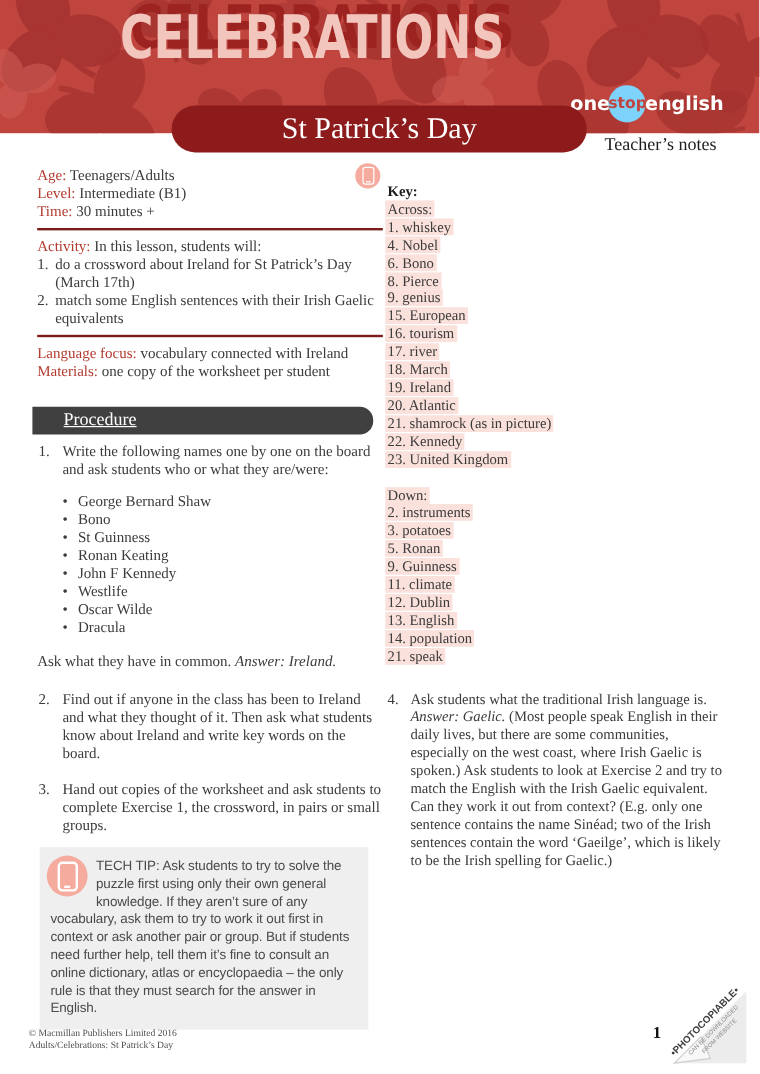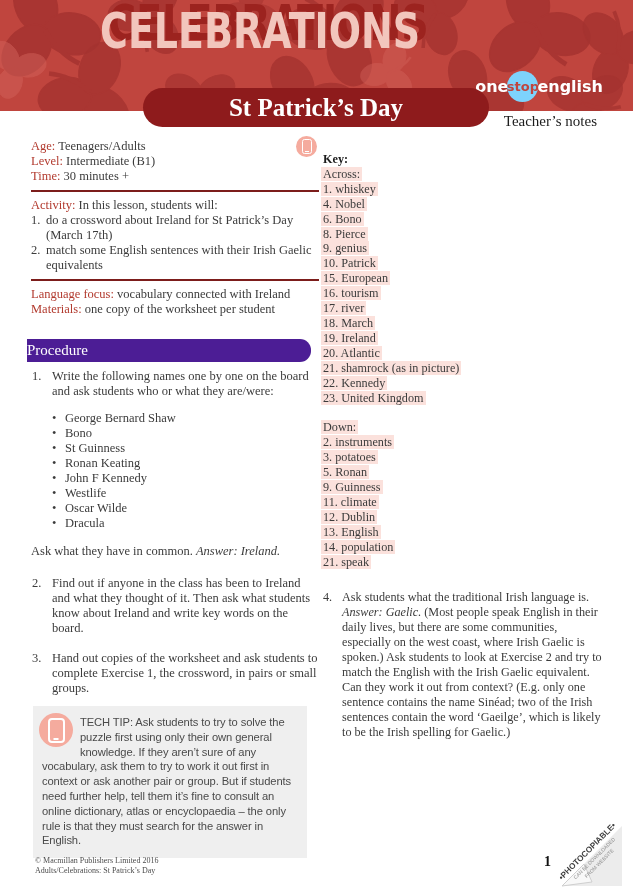--- a/index.html
+++ b/index.html
@@ -13,21 +13,21 @@
         font-family:"DejaVu Sans",sans-serif;font-weight:bold;font-size:50px;line-height:54px;
         color:#f2c6bd;letter-spacing:0px;white-space:nowrap;
         transform:scaleX(.76);transform-origin:left top;
         text-shadow:11px -8px 0 #9c231f;}
   .logo{position:absolute;right:30px;top:71px;display:flex;align-items:center;
         font-family:"DejaVu Sans",sans-serif;font-weight:bold;font-size:16px;color:#fff;justify-content:center;}
   .logo .stop-circle{width:31px;height:31px;border-radius:50%;background:#7dd3fc;color:#c0453e;
         display:flex;align-items:center;justify-content:center;font-size:13px;margin:0 -1px;}
   .pill{position:absolute;left:143px;top:88px;width:346px;height:39px;background:#8e1b1c;
         border-radius:20px;display:flex;align-items:center;justify-content:center;
-        color:#fff;font-size:25px;font-weight:bold;}
+        color:#fff;font-size:25px;}
   .doc-type{position:absolute;right:36px;top:113px;font-size:15px;color:#1d1d1d;}
 
   
   .phone-badge{background:#f5ab9e;border-radius:50%;display:flex;align-items:center;justify-content:center;}
   .phone-shape{border:2px solid #fff;border-radius:4px;position:relative;width:13px;height:21px;}
   .phone-shape::after{content:"";position:absolute;left:50%;transform:translateX(-50%);
         bottom:1px;width:5px;height:2px;background:#fff;}
   .badge-top{position:absolute;left:296px;top:136px;width:21px;height:21px;}
   .badge-top .phone-shape{width:8px;height:13px;border-width:1.5px;border-radius:2.5px;}
   .badge-top .phone-shape::after{width:4px;height:1.2px;bottom:1px;}
@@ -36,22 +36,22 @@
   .col-left{position:absolute;left:31px;top:139px;width:288px;font-size:12.5px;line-height:15px;}
   .col-right{position:absolute;left:323px;top:152px;width:286px;font-size:12.2px;line-height:14.9px;}
   .label{color:#b23a2e;}
   .divider{border-top:2px solid #7c1d1b;margin-top:6px;}
   .activity-block{margin-top:6px;}
   .num-item{position:relative;padding-left:15px;}
   .num-item .n{position:absolute;left:0;}
   .lang-block{margin-top:6px;}
 
   .proc-banner{margin-left:-4px;margin-top:22px;width:284px;height:23px;line-height:23px;
-        background:#4c1d95;color:#fff;border-radius:0 11px 11px 0;padding-left:0;
-        box-sizing:border-box;font-size:15px;}
+        background:#404040;color:#fff;border-radius:0 11px 11px 0;padding-left:26px;
+        box-sizing:border-box;font-size:15px;text-decoration:underline;}
   .step{position:relative;padding-left:21px;}
   .step .n{position:absolute;left:1px;}
   .step1{margin-top:7px;}
   .bullets{margin:12px 0 0 0;padding:0;list-style:none;}
   .bullets li{position:relative;padding-left:34px;}
   .bullets li::before{content:"\2022";position:absolute;left:21px;}
   .follow{margin-top:13px;}
   .ans{font-style:italic;}
   .step2{margin-top:17px;}
   .step3{margin-top:15px;}
@@ -62,21 +62,21 @@
   .tip-icon{float:left;width:34px;height:34px;margin:-2px 7px 2px -3px;}
 
   
   .key-heading{font-weight:bold;color:#1c1c1c;}
   .hl{background:#fbe1dc;padding:0 2px;margin-left:-2px;}
   .gap-block{margin-top:15px;}
   .step4{margin-top:21px;position:relative;padding-left:19px;}
   .step4 .n{position:absolute;left:0;}
 
   
-  .footer-copy{position:absolute;left:35px;top:856px;font-size:8px;line-height:9.5px;color:#4c4c4c;}
+  .footer-copy{position:absolute;left:24px;top:856px;font-size:8px;line-height:9.5px;color:#4c4c4c;}
   .page-num{position:absolute;left:544px;top:854px;font-size:14px;font-weight:bold;color:#111;}
   .stamp{position:absolute;left:552px;top:816px;width:78px;height:78px;}
 </style>
 </head>
 <body>
 
 <div class="page">
 
   <div class="banner">
     <svg class="texture" width="633" height="111" viewBox="0 0 633 111">
@@ -213,21 +213,20 @@
     <div>
       <span class="hl">Across:</span>
     </div>
     <div>
 
     <div class="key-line"><span class="hl">1. whiskey</span></div>
         <div class="key-line"><span class="hl">4. Nobel</span></div>
         <div class="key-line"><span class="hl">6. Bono</span></div>
         <div class="key-line"><span class="hl">8. Pierce</span></div>
         <div class="key-line"><span class="hl">9. genius</span></div>
-        <div class="key-line"><span class="hl">10. Patrick</span></div>
         <div class="key-line"><span class="hl">15. European</span></div>
         <div class="key-line"><span class="hl">16. tourism</span></div>
         <div class="key-line"><span class="hl">17. river</span></div>
         <div class="key-line"><span class="hl">18. March</span></div>
         <div class="key-line"><span class="hl">19. Ireland</span></div>
         <div class="key-line"><span class="hl">20. Atlantic</span></div>
         <div class="key-line"><span class="hl">21. shamrock (as in picture)</span></div>
         <div class="key-line"><span class="hl">22. Kennedy</span></div>
         <div class="key-line"><span class="hl">23. United Kingdom</span></div>
       </div>

